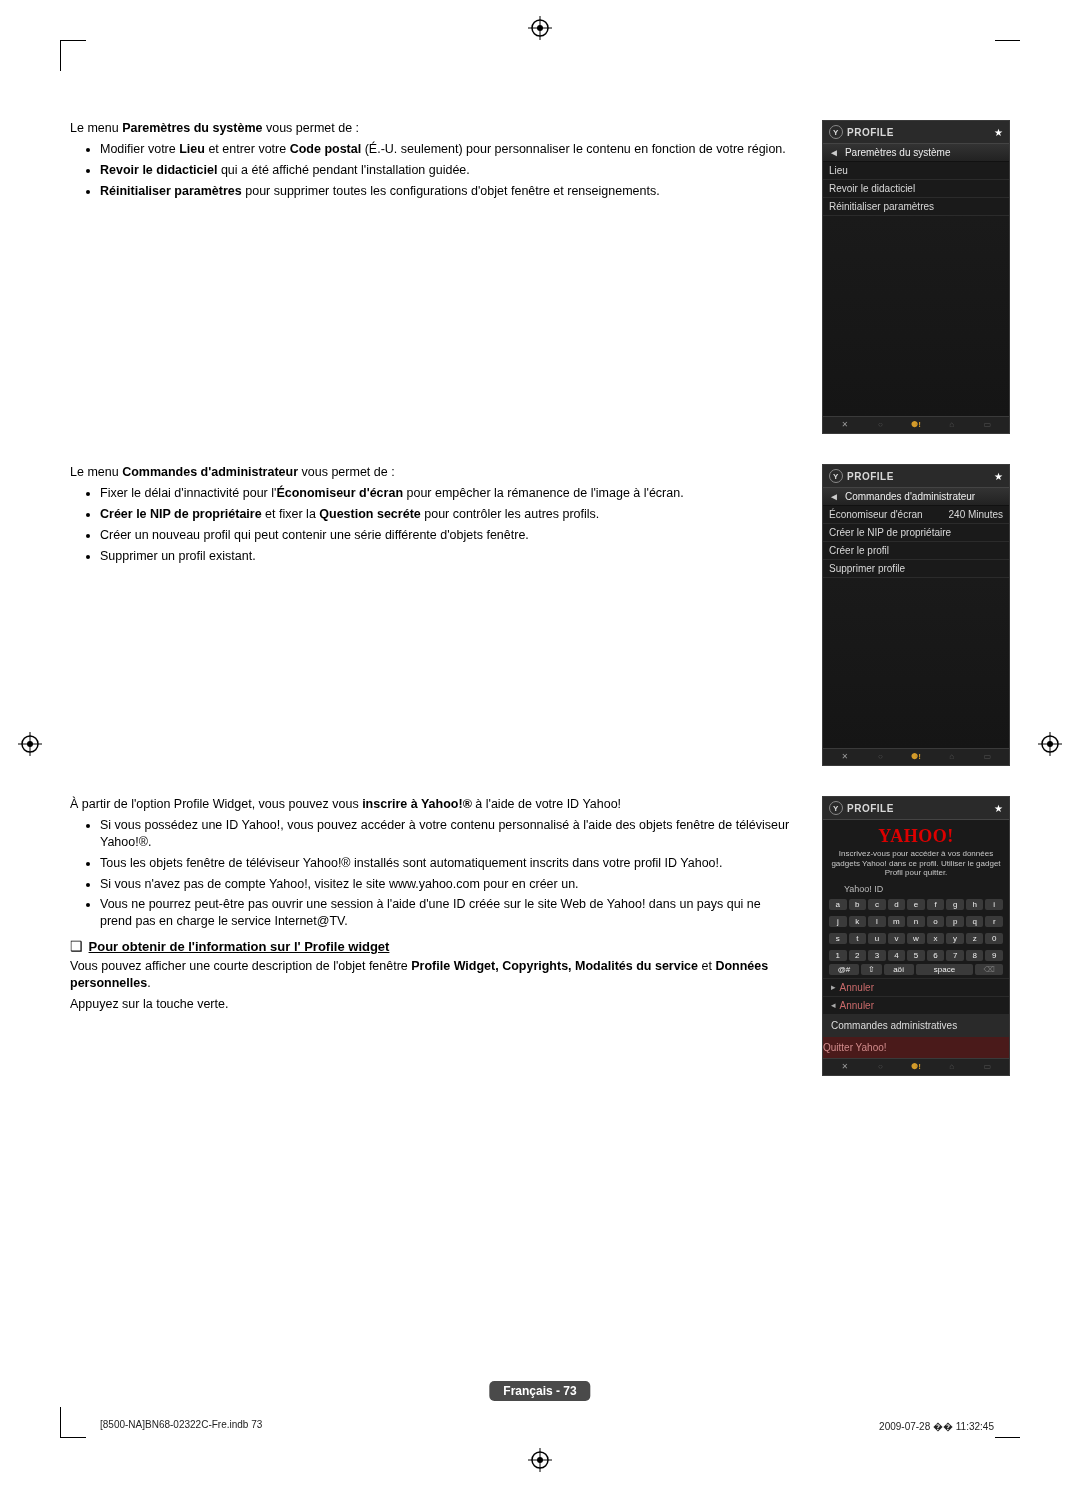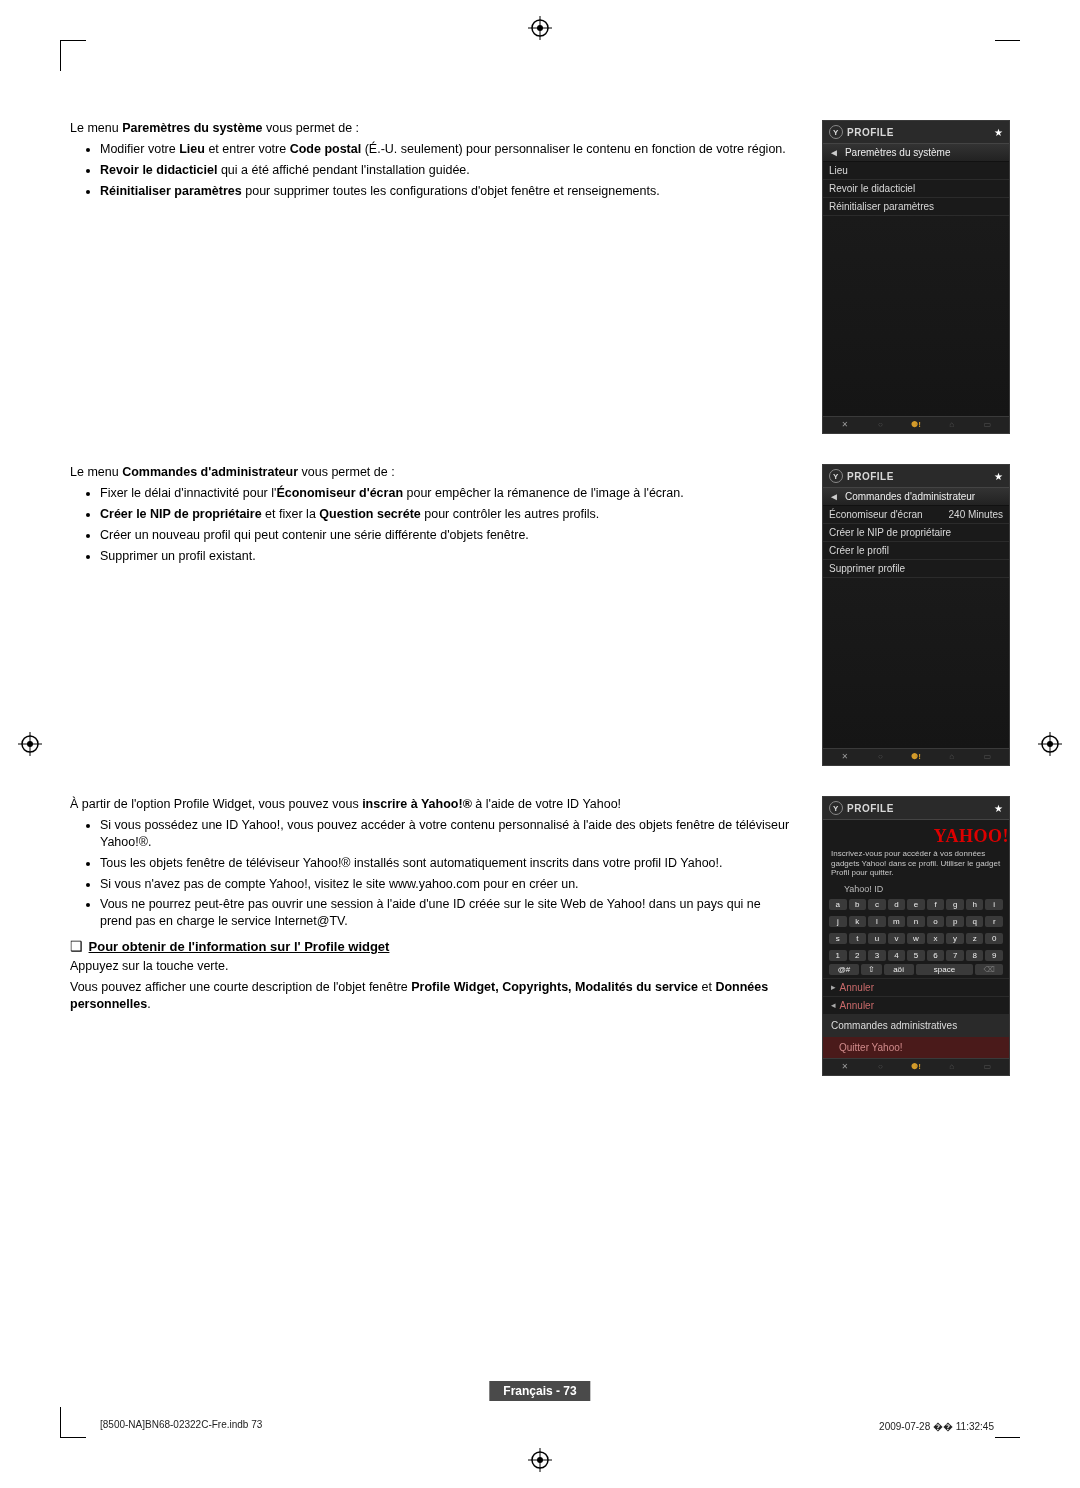--- a/index.html
+++ b/index.html
@@ -105,30 +105,31 @@
     text-align:center;
     color:#999;
     font-size:8px;
   }
   .w-footer .x { color:#999; }
   .w-footer .bub { color:#d49b2a; font-weight:bold; }
   .w-footer .dim { color:#555; }
 
   
   .yahoo-logo {
-    text-align:right;
+    text-align:center;
     padding:6px 0 2px 0;
     color:#d00;
     font-family: "Times New Roman", serif;
     font-weight:bold;
     font-size:18px;
     letter-spacing:0.5px;
   }
   .yahoo-instr {
     font-size:8px;
+    text-align:center;
     color:#c8c8c8;
     padding:0 8px 4px 8px;
     line-height:1.2;
   }
   .yahoo-id-row {
     font-size:9px; color:#bbb; padding:2px 6px;margin-left:15px;
   }
   .kbd {
     display:grid;
     grid-template-columns: repeat(9, 1fr);
@@ -162,34 +163,34 @@
     padding:3px 8px;
     font-size:10px;
     display:flex;
     align-items:center;
     gap:4px;
     border-top:1px solid #2a2a2a;
   }
   .w-action.red { color:#c96a6a; }
   .w-action .arrow { color:#aaa; font-size:9px; }
   .w-action.cmd { background:#2a2a2a; color:#ddd; padding:5px 8px; }
-  .w-action.quit { background:#4a1a1a; color:#d08a8a; padding:5px 16px; }
+  .w-action.quit { background:#4a1a1a; color:#d08a8a; padding:5px 0; }
 
   
   .page-footer {
     position:absolute;
     bottom:90px;
     left:50%;
     transform:translateX(-50%);
   }
   .page-footer .badge {
     background:#4a4a4a;
     color:#fff;
     padding:3px 14px;
-    border-radius:0;
+    border-radius:5px;
     font-size:12px;
     font-weight:bold;
   }
   .print-footer {
     position:absolute;
     bottom:55px;
     left:100px;
     right:86px;
     display:flex;
     justify-content:space-between;
@@ -339,24 +340,24 @@
         <li><span>Si vous possédez une ID Yahoo!, vous pouvez accéder à votre contenu personnalisé à l'aide des objets fenêtre de téléviseur Yahoo!®.</span></li>
         <li><span>Tous les objets fenêtre de téléviseur Yahoo!® installés sont automatiquement inscrits dans votre profil ID Yahoo!.</span></li>
         <li><span>Si vous n'avez pas de compte Yahoo!, visitez le site www.yahoo.com pour en créer un.</span></li>
         <li><span>Vous ne pourrez peut-être pas ouvrir une session à l'aide d'une ID créée sur le site Web de Yahoo! dans un pays qui ne prend pas en charge le service Internet@TV.</span></li>
       </ul>
 
       <div class="heading-row">
         <span class="sq">❑</span>
         <span class="htext">Pour obtenir de l'information sur l' Profile widget</span>
       </div>
-      <p>Appuyez sur la touche verte.</p>
       <p>
         <span>Vous pouvez afficher une courte description de l'objet fenêtre </span><b>Profile Widget, Copyrights, Modalités du service</b><span> et </span><b>Données personnelles</b><span>.</span>
       </p>
+      <p>Appuyez sur la touche verte.</p>
     </div>
 
     <div class="widget">
       <div class="w-header">
         <span class="title">
             <span class="yicon">Y</span>
             <span>PROFILE</span>
           </span>
         <span class="star">★</span>
       </div>

